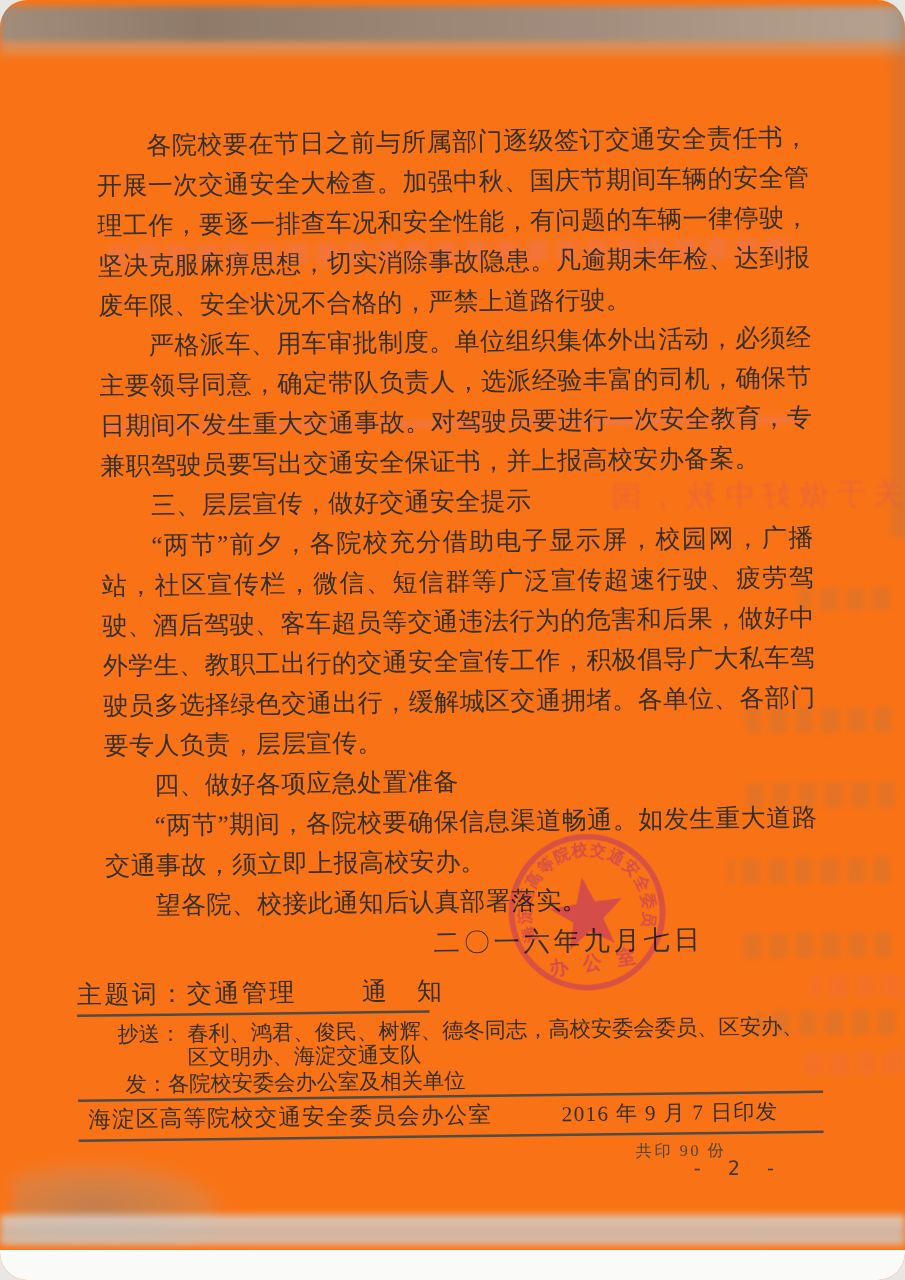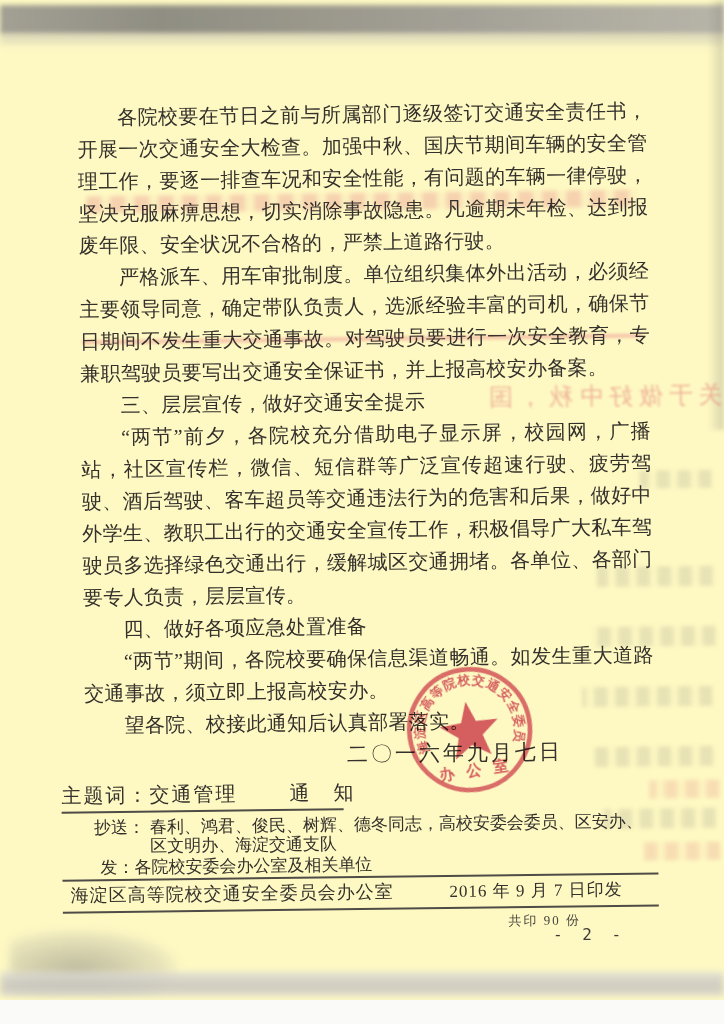--- a/index.html
+++ b/index.html
@@ -1,20 +1,21 @@
 <!DOCTYPE html>
 <html><head>
 <meta charset="utf-8">
 <style>
   html,body{margin:0;padding:0;background:#e9e7e3;}
   .scan{
     position:relative;width:724px;height:1024px;overflow:hidden;
-    background:#fef9c3;
+    background:#f97316;
     font-family:"Liberation Serif","DejaVu Serif",serif;
     color:#34302b;
+    border-radius:22px;
   }
   
   .edge-top{position:absolute;top:5px;left:0;right:0;height:29px;z-index:0;
     background:linear-gradient(90deg,#93918c 0%,#7d7c78 22%,#8a8883 45%,#949290 65%,#a3a19c 85%,#aba9a4 100%);
     filter:blur(2.5px);opacity:.85;}
   .edge-top2{position:absolute;top:34px;left:0;right:0;height:14px;z-index:0;
     background:linear-gradient(#b7b5b0,rgba(244,242,238,0));filter:blur(3px);opacity:.6;}
   .edge-bottom{position:absolute;top:972px;left:0;right:0;height:24px;z-index:0;
     background:linear-gradient(#dddbd7,#c4c2bd 60%,#d6d4d0);filter:blur(3px);opacity:.8;}
   .edge-bottom-strip{position:absolute;top:1000px;left:0;right:0;height:24px;background:#fafaf8;z-index:0;}

